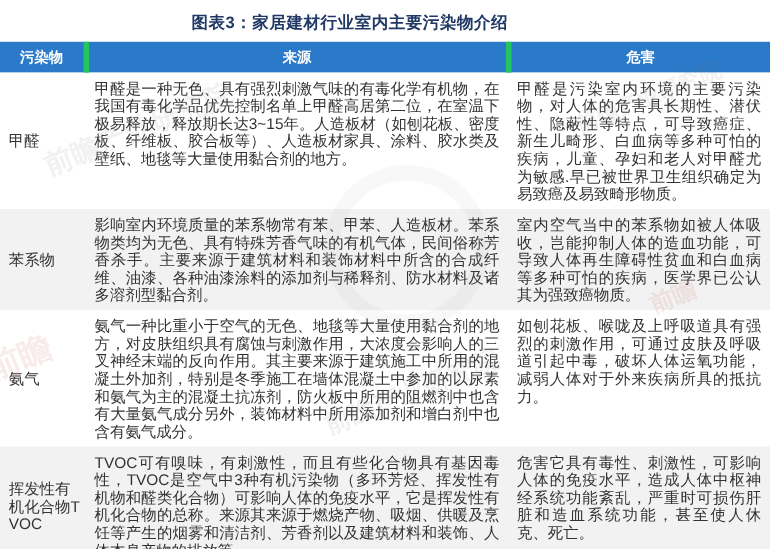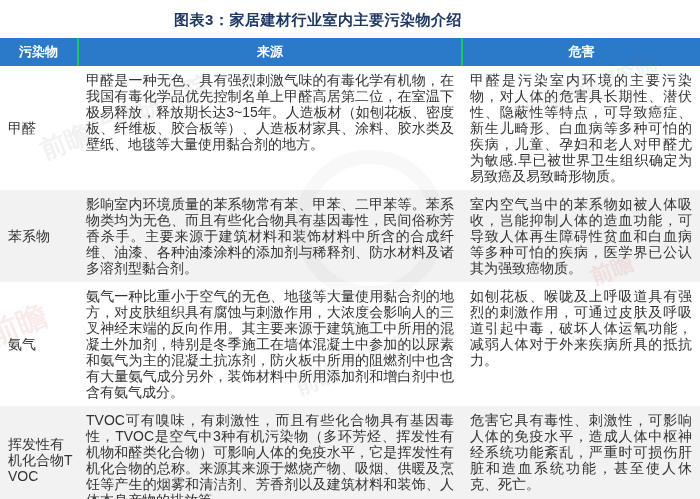--- a/index.html
+++ b/index.html
@@ -29,21 +29,21 @@
   col.c-src  { width: 384px; }
   col.c-harm { width: 238px; }
 
   thead th {
     background: #2b7ac9;
     color: #ffffff;
     font-size: 13px;
     font-weight: bold;
     height: 28px;
     text-align: center;
-    border-left: 2px solid #22c55e;
+    border-left: 5px solid #22c55e;
   }
   thead th:first-child { border-left: none; }
 
   tbody td {
     font-size: 14px;
     line-height: 16px;
     color: #333333;
     vertical-align: top;
     padding: 6px 8px;
     text-align: justify;
@@ -107,21 +107,21 @@
       </tr>
     </thead>
     <tbody>
       <tr>
         <td class="pol">甲醛</td>
         <td class="src">甲醛是一种无色、具有强烈刺激气味的有毒化学有机物，在我国有毒化学品优先控制名单上甲醛高居第二位，在室温下极易释放，释放期长达3~15年。人造板材（如刨花板、密度板、纤维板、胶合板等）、人造板材家具、涂料、胶水类及壁纸、地毯等大量使用黏合剂的地方。</td>
         <td class="harm">甲醛是污染室内环境的主要污染物，对人体的危害具长期性、潜伏性、隐蔽性等特点，可导致癌症、新生儿畸形、白血病等多种可怕的疾病，儿童、孕妇和老人对甲醛尤为敏感.早已被世界卫生组织确定为易致癌及易致畸形物质。</td>
       </tr>
       <tr>
         <td class="pol">苯系物</td>
-        <td class="src">影响室内环境质量的苯系物常有苯、甲苯、二甲苯等。苯系物类均为无色、而且有些化合物具有基因毒性，民间俗称芳香杀手。主要来源于建筑材料和装饰材料中所含的合成纤维、油漆、各种油漆涂料的添加剂与稀释剂、防水材料及诸多溶剂型黏合剂。</td>
+        <td class="src">影响室内环境质量的苯系物常有苯、甲苯、人造板材。苯系物类均为无色、具有特殊芳香气味的有机气体，民间俗称芳香杀手。主要来源于建筑材料和装饰材料中所含的合成纤维、油漆、各种油漆涂料的添加剂与稀释剂、防水材料及诸多溶剂型黏合剂。</td>
         <td class="harm">室内空气当中的苯系物如被人体吸收，岂能抑制人体的造血功能，可导致人体再生障碍性贫血和白血病等多种可怕的疾病，医学界已公认其为强致癌物质。</td>
       </tr>
       <tr>
         <td class="pol">氨气</td>
         <td class="src">氨气一种比重小于空气的无色、地毯等大量使用黏合剂的地方，对皮肤组织具有腐蚀与刺激作用，大浓度会影响人的三叉神经末端的反向作用。其主要来源于建筑施工中所用的混凝土外加剂，特别是冬季施工在墙体混凝土中参加的以尿素和氨气为主的混凝土抗冻剂，防火板中所用的阻燃剂中也含有大量氨气成分另外，装饰材料中所用添加剂和增白剂中也含有氨气成分。</td>
         <td class="harm">如刨花板、喉咙及上呼吸道具有强烈的刺激作用，可通过皮肤及呼吸道引起中毒，破坏人体运氧功能，减弱人体对于外来疾病所具的抵抗力。</td>
       </tr>
       <tr>
         <td class="pol">挥发性有机化合物TVOC</td>
         <td class="src">TVOC可有嗅味，有刺激性，而且有些化合物具有基因毒性，TVOC是空气中3种有机污染物（多环芳烃、挥发性有机物和醛类化合物）可影响人体的免疫水平，它是挥发性有机化合物的总称。来源其来源于燃烧产物、吸烟、供暖及烹饪等产生的烟雾和清洁剂、芳香剂以及建筑材料和装饰、人体本身产物的排放等。</td>

